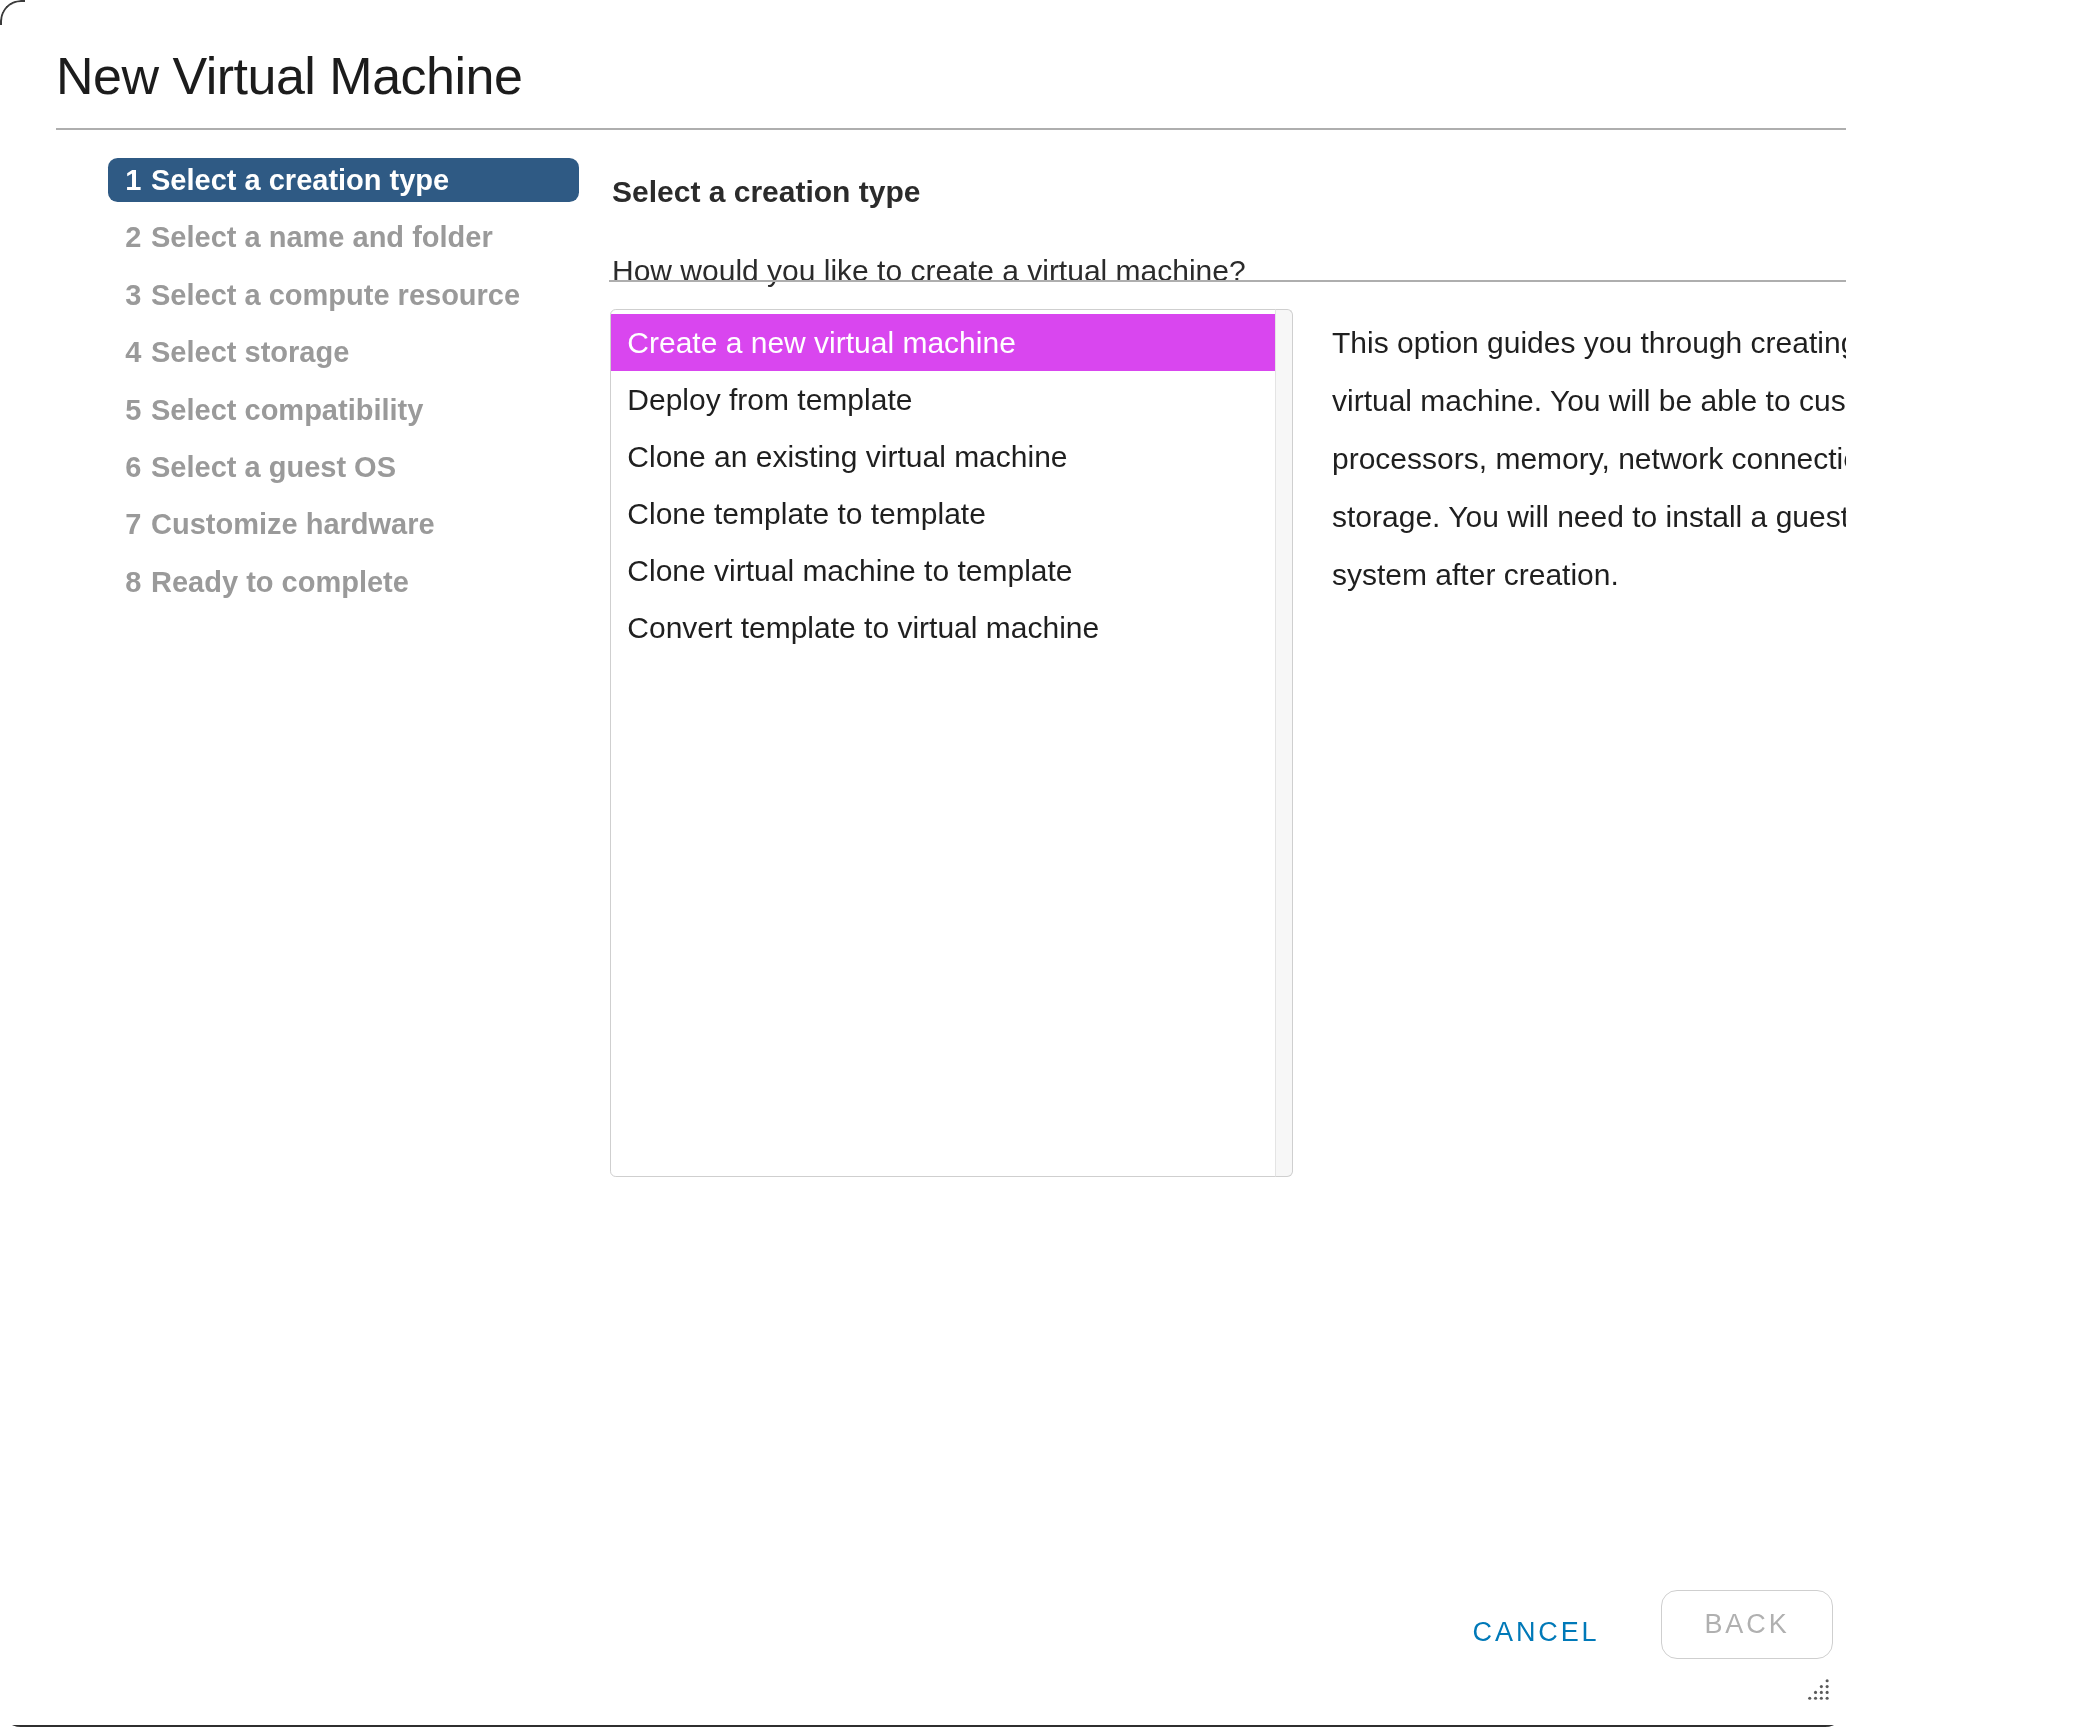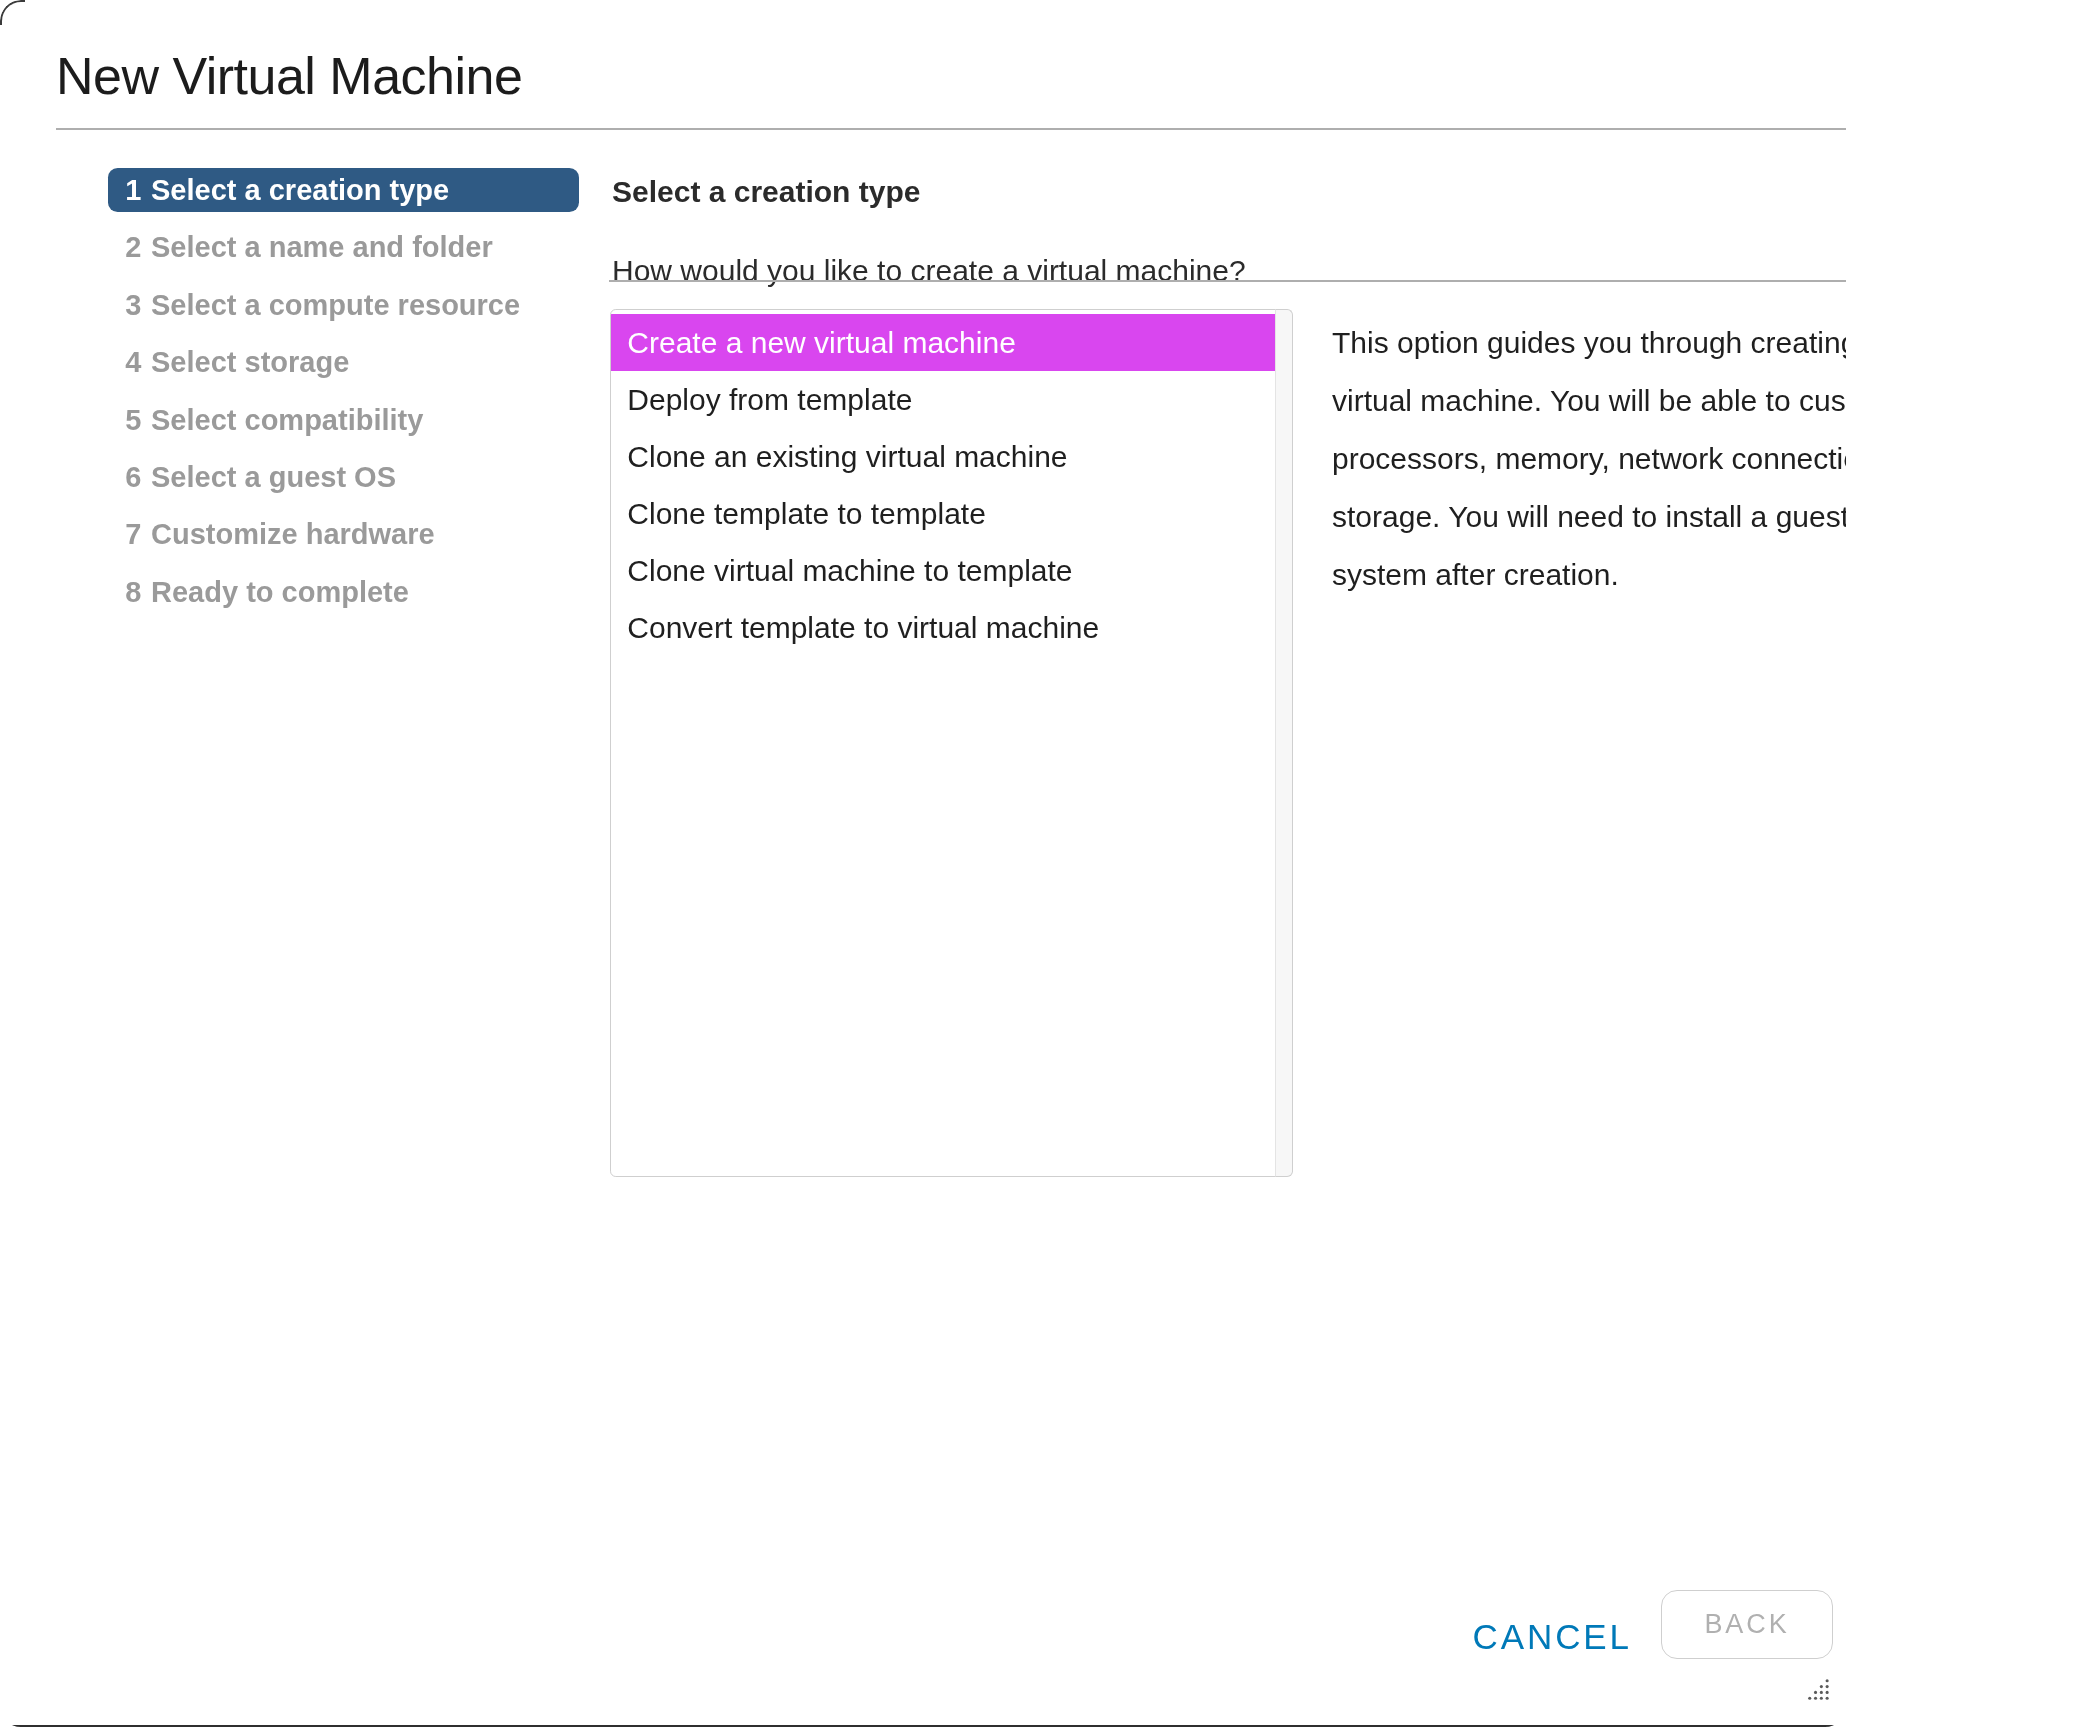--- a/index.html
+++ b/index.html
@@ -41,21 +41,21 @@
     top: 128px;
     width: 1981px;
     height: 1.9px;
     background: #aeaeae;
   }
 
   
   #wizard-steps {
     position: absolute;
     left: 108px;
-    top: 168px;
+    top: 158px;
     width: 471px;
   }
   .step {
     height: 44px;
     line-height: 44px;
     font-size: 29px;
     font-weight: bold;
     color: #9a9a9a;
     padding: 0 17.3px;
     margin-bottom: 13.4px;
@@ -161,21 +161,21 @@
     position: absolute;
     left: 0;
     top: 1590px;
     width: 2090px;
     height: 96px;
   }
   #cancel-button {
     position: absolute;
     left: 1463px;
     top: 13.4px;
-    font-size: 35px;
+    font-size: 27px;
     letter-spacing: 2.9px;
     color: #0079b8;
     background: transparent;
     border: none;
     padding: 13.4px 9.6px;
     font-family: "Liberation Sans", sans-serif;
     cursor: pointer;
   }
   #back-button {
     position: absolute;

